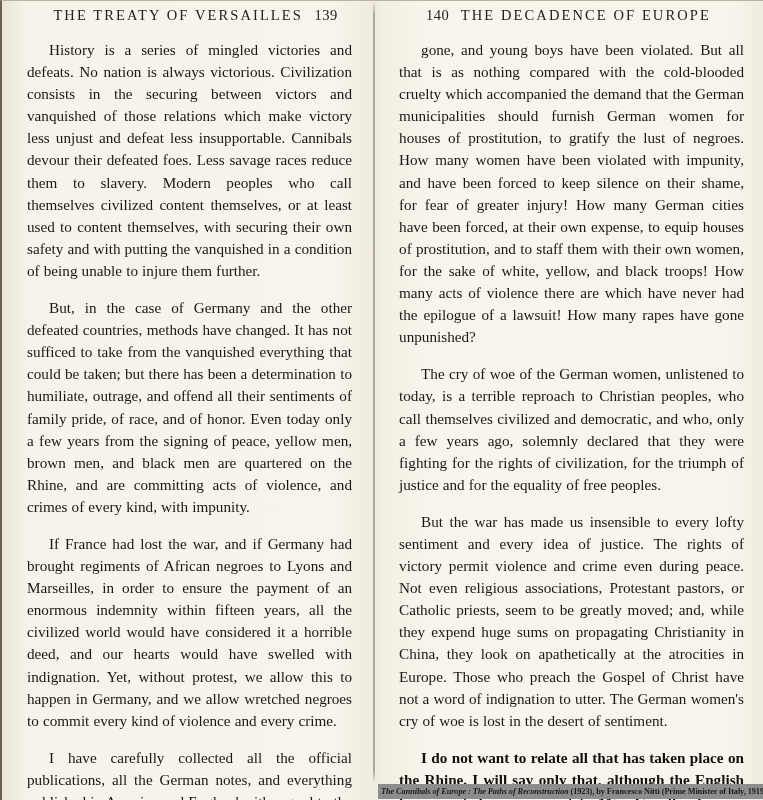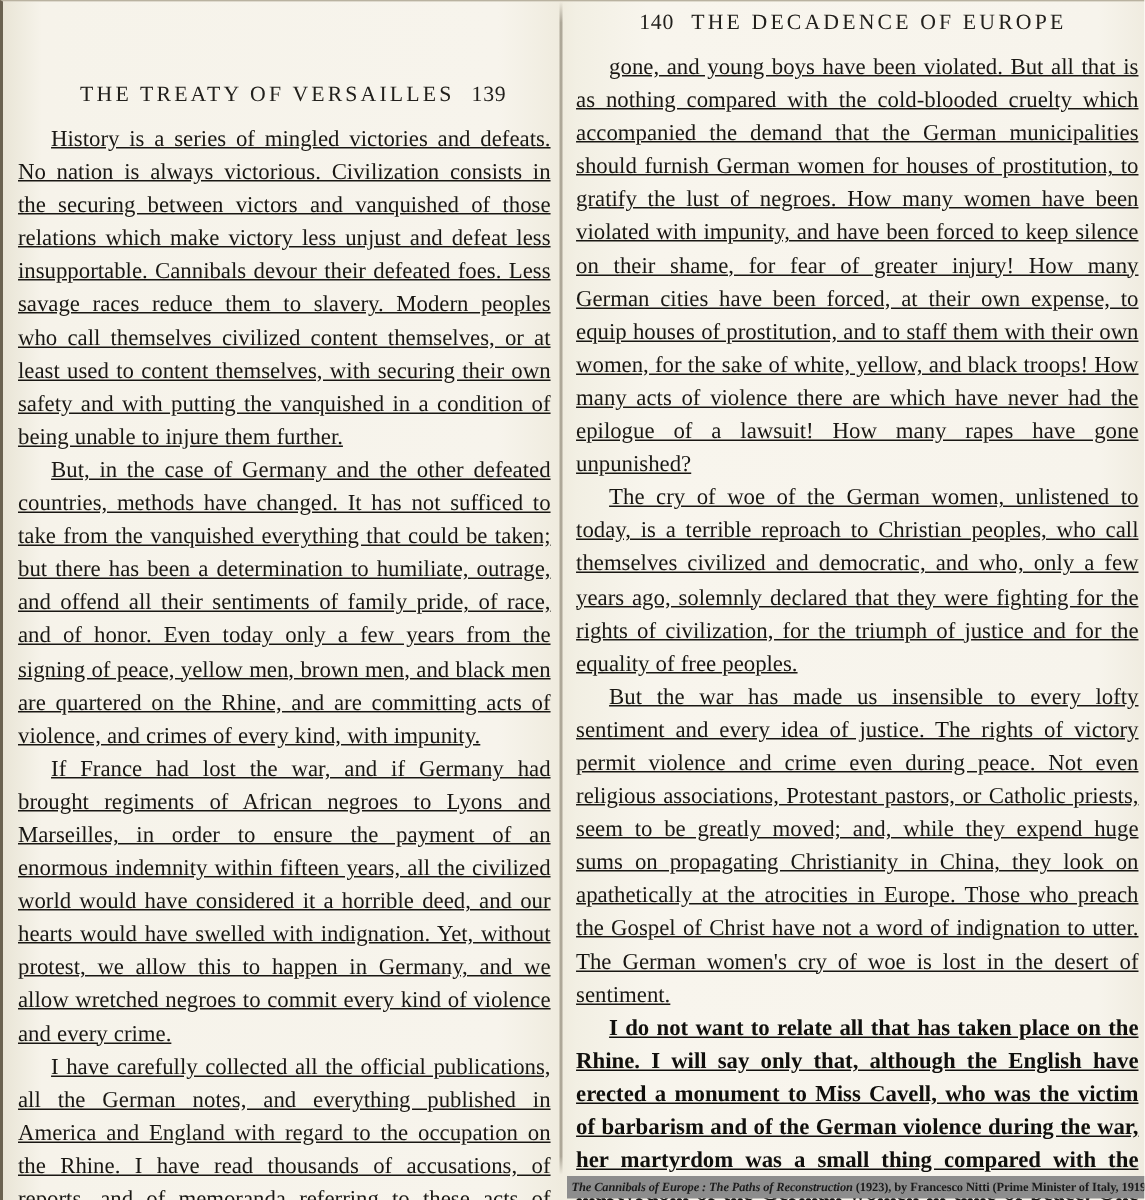--- a/index.html
+++ b/index.html
@@ -64,36 +64,34 @@
     white-space: nowrap;
     margin: 0 0 10px 0;
     text-align: center;
     font-weight: 400;
   }
   .runhead .pageno {
     letter-spacing: 0.5px;
   }
   .runhead.left-head {
     padding-left: 12px;
-    margin-top: 48px;
   }
   .runhead.right-head {
     padding-right: 6px;
   }
   p.body {
-    margin: 0;
+    margin: 15px;
     text-align: justify;
     text-justify: inter-word;
     font-size: 15.2px;
     line-height: 22.1px;
     color: #191713;
     text-indent: 1.45em;
     hyphens: manual;
     word-spacing: 0.02em;
-    text-decoration: underline;
   }
   p.body.dense {
     color: #100f0c;
     font-weight: 600;
   }
   p.body + p.body {
     margin-top: 0;
   }
   
   p.body.full-justify {

